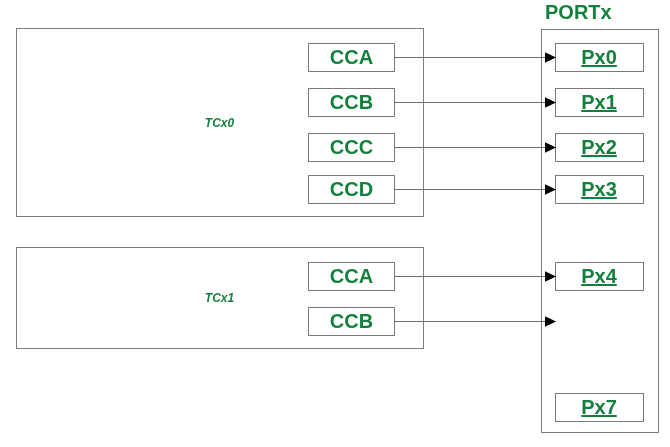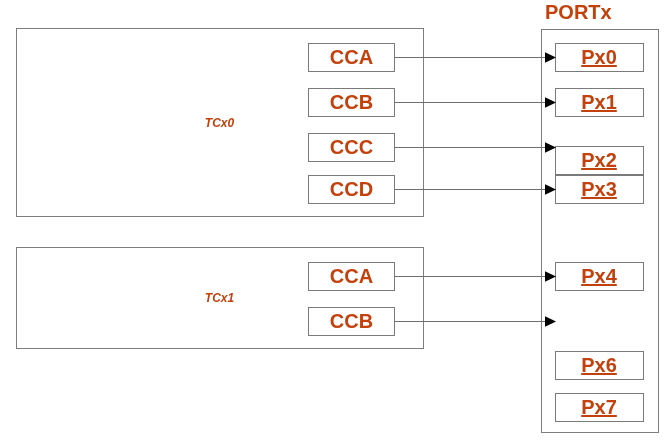--- a/index.html
+++ b/index.html
@@ -6,21 +6,21 @@
     margin: 0;
     padding: 0;
     background: #ffffff;
   }
   .canvas {
     position: relative;
     width: 670px;
     height: 447px;
     background: #ffffff;
     font-family: "Liberation Sans", "DejaVu Sans", sans-serif;
-    color: #c2410c;
+    color: #15803d;
     overflow: hidden;
   }
   .port-title {
     position: absolute;
     left: 545px;
     top: 0px;
     height: 24px;
     line-height: 24px;
     font-size: 20px;
     font-weight: bold;
@@ -63,21 +63,21 @@
   .cc-box { left: 291px; width: 87px; height: 29px; }
   .tc0 .cc-0 { top: 14px; }
   .tc0 .cc-1 { top: 59px; }
   .tc0 .cc-2 { top: 104px; }
   .tc0 .cc-3 { top: 146px; }
   .tc1 .cc-0 { top: 14px; }
   .tc1 .cc-1 { top: 59px; }
   .px-box { left: 12.5px; width: 89px; height: 29px; text-decoration: underline; }
   .px-0 { top: 12.5px; }
   .px-1 { top: 57.5px; }
-  .px-2 { top: 102.5px; margin-top: 13px; }
+  .px-2 { top: 102.5px; }
   .px-3 { top: 144.5px; }
   .px-4 { top: 231.5px; }
   .px-5 { top: 276.5px; }
   .px-6 { top: 320.5px; }
   .px-7 { top: 362.5px; }
   .arrows {
     position: absolute;
     left: 0;
     top: 0;
     width: 670px;
@@ -107,21 +107,20 @@
     <div class="small-box cc-box cc-0">CCA</div>
     <div class="small-box cc-box cc-1">CCB</div>
   </div>
 
   <div class="block port">
     <div class="small-box px-box px-0">Px0</div>
     <div class="small-box px-box px-1">Px1</div>
     <div class="small-box px-box px-2">Px2</div>
     <div class="small-box px-box px-3">Px3</div>
     <div class="small-box px-box px-4">Px4</div>
-    <div class="small-box px-box px-6">Px6</div>
     <div class="small-box px-box px-7">Px7</div>
   </div>
 
   <svg class="arrows" viewBox="0 0 670 447" xmlns="http://www.w3.org/2000/svg">
     <g>
       <line x1="395" y1="57.5" x2="546" y2="57.5"></line>
       <polygon points="556,57.5 545,52.2 545,62.8"></polygon>
     </g>
     <g>
       <line x1="395" y1="102.5" x2="546" y2="102.5"></line>

